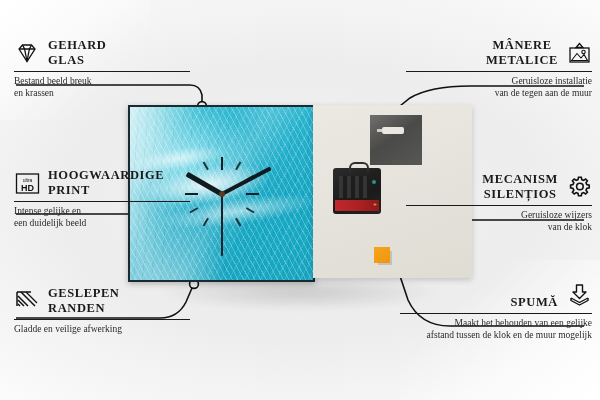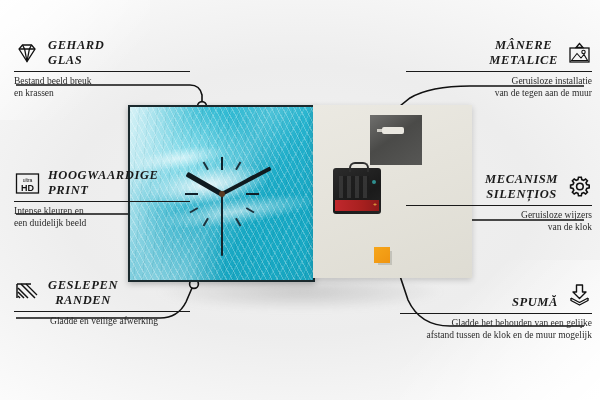--- a/index.html
+++ b/index.html
@@ -88,39 +88,38 @@
     box-shadow:3px 3px 0 -1px rgba(160,160,150,.45);}
 
   
   .svg-lines{position:absolute;left:0;top:0;width:600px;height:400px;}
   .feature{position:absolute;}
   .feat-head{display:flex;align-items:center;gap:8px;}
   .feat-title{
     font-family:"Liberation Serif", serif;
     font-weight:bold;font-size:12.5px;letter-spacing:.6px;color:#1a1a1a;line-height:15px;
     text-transform:uppercase;
-    font-style:italic;
   }
   .feat-rule{height:1px;background:#1a1a1a;margin-top:3px;}
   .feat-sub{
     font-family:"Liberation Serif", serif;
     font-size:9.5px;line-height:12px;color:#2a2a2a;margin-top:3px;
   }
   .ico{width:26px;height:24px;flex:0 0 26px;display:flex;align-items:center;justify-content:center;}
   .ico svg{display:block;}
   .right .feat-head{flex-direction:row;justify-content:flex-end;}
   .right .feat-title{text-align:center;}
   .right .feat-sub{text-align:right;}
 
   
   #f-glass{left:14px;top:38px;width:180px;}
   #f-glass .feat-rule{width:176px;}
   #f-print{left:14px;top:168px;width:180px;}
   #f-print .feat-rule{width:176px;}
-  #f-edges{left:14px;top:278px;width:180px;text-align:center;}
+  #f-edges{left:14px;top:286px;width:180px;}
   #f-edges .feat-rule{width:176px;}
   #f-hooks{right:8px;top:38px;width:190px;}
   #f-hooks .feat-rule{width:186px;margin-left:auto;}
   #f-silent{right:8px;top:172px;width:190px;}
   #f-silent .feat-rule{width:186px;margin-left:auto;}
   #f-foam{right:8px;top:280px;width:196px;}
   #f-foam .feat-rule{width:192px;margin-left:auto;}
 </style>
 </head>
 <body>
@@ -253,21 +252,21 @@
           <text x="12.5" y="18.5" font-family="Liberation Sans, sans-serif" font-size="9" font-weight="bold" text-anchor="middle" fill="#111">HD</text>
         </svg>
       </span>
       <span class="feat-title">
         <span>HOOGWAARDIGE</span><br>
         <span>PRINT</span>
       </span>
     </div>
     <div class="feat-rule"></div>
     <div class="feat-sub">
-      <span>Intense kleuren en</span><br>
+      <span>Intense gelijke en</span><br>
       <span>een duidelijk beeld</span>
     </div>
   </div>
 
   <div class="feature left" id="f-edges">
     <div class="feat-head">
       <span class="ico">
         <svg width="24" height="22" viewBox="0 0 24 22">
           <g stroke="#111" stroke-width="1.5" fill="none">
             <path d="M2,3 L14,3 L2,15 Z" stroke-width="0" fill="none"></path>
@@ -349,18 +348,18 @@
           <g fill="none" stroke="#111" stroke-width="1.4" stroke-linejoin="round">
             <path d="M9.5,2 L15.5,2 L15.5,9 L19,9 L12.5,15.5 L6,9 L9.5,9 Z"></path>
             <path d="M4,15 L12.5,19.5 L21,15"></path>
             <path d="M4,15 L4,17.5 L12.5,22 L21,17.5 L21,15"></path>
           </g>
         </svg>
       </span>
     </div>
     <div class="feat-rule"></div>
     <div class="feat-sub">
-      <span>Gladde het behouden van een gelijke</span><br>
+      <span>Maakt het behouden van een gelijke</span><br>
       <span>afstand tussen de klok en de muur mogelijk</span>
     </div>
   </div>
 
 </div>
 
 </body></html>

